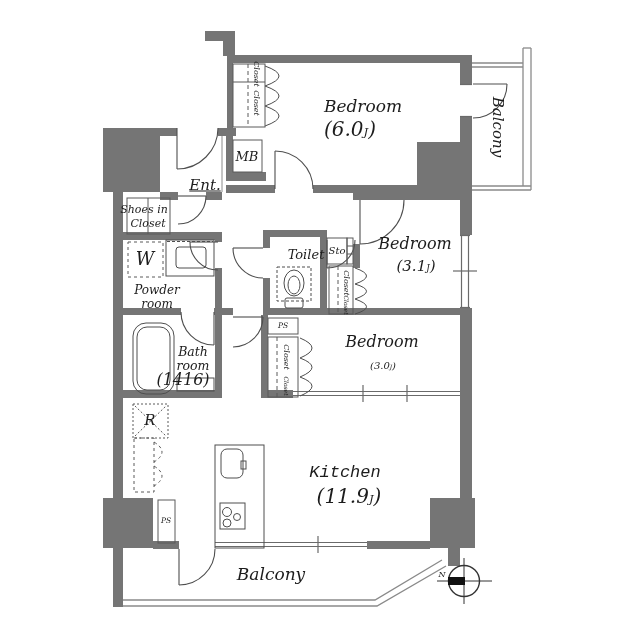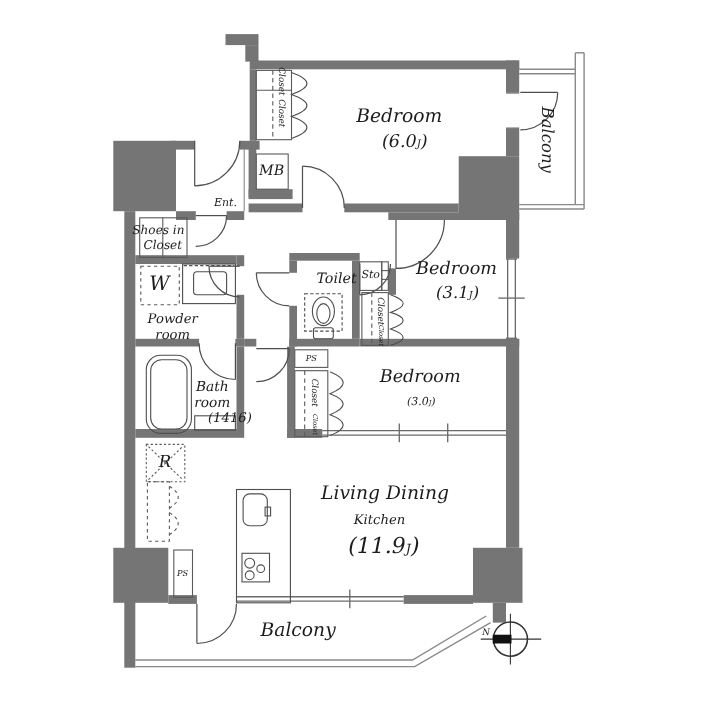--- a/index.html
+++ b/index.html
@@ -223,47 +223,46 @@
 
   <g>
     <line x1="464" y1="558" x2="464" y2="604" stroke="#333" stroke-width="1"></line>
     <line x1="437" y1="581" x2="492" y2="581" stroke="#333" stroke-width="1"></line>
     <circle cx="464" cy="581" r="15.5" stroke="#333" stroke-width="1.4" fill="none"></circle>
     <rect x="448" y="577" width="17" height="8" fill="#111"></rect>
   </g>
 </svg>
 
   <div class="lbl" style="left:363px;top:106px;font-size:17px;">Bedroom</div>
-  <div class="lbl" style="left:368px;top:129px;font-size:16px;"><span>(6.0</span><span class="unit">J</span><span>)</span></div>
+  <div class="lbl" style="left:350px;top:129px;font-size:20px;"><span>(6.0</span><span class="unit">J</span><span>)</span></div>
 
   <div class="lbl" style="left:415px;top:244px;font-size:16px;">Bedroom</div>
   <div class="lbl" style="left:416px;top:266px;font-size:15px;"><span>(3.1</span><span class="unit">J</span><span>)</span></div>
 
   <div class="lbl" style="left:382px;top:342px;font-size:16px;">Bedroom</div>
   <div class="lbl" style="left:383px;top:366px;font-size:10px;"><span>(3.0</span><span class="unit">J</span><span>)</span></div>
 
-  <div class="lbl" style="left:350px;top:449px;font-size:17px;">Living Dining</div>
-  <div class="lbl" style="left:345px;top:472px;font-size:12px;">Kitchen</div>
+  <div class="lbl" style="left:345px;top:472px;font-size:17px;font-family:Liberation Mono, monospace;">Kitchen</div>
   <div class="lbl" style="left:349px;top:496px;font-size:20px;"><span>(11.9</span><span class="unit">J</span><span>)</span></div>
 
   <div class="lbl rot" style="left:497px;top:127px;font-size:15px;">Balcony</div>
   <div class="lbl" style="left:271px;top:574px;font-size:17px;">Balcony</div>
 
-  <div class="lbl" style="left:205px;top:185px;font-size:10px;">Ent.</div>
+  <div class="lbl" style="left:205px;top:185px;font-size:15px;text-decoration:underline;">Ent.</div>
   <div class="lbl" style="left:144px;top:209px;font-size:11px;">Shoes in</div>
   <div class="lbl" style="left:148px;top:223px;font-size:11px;">Closet</div>
 
   <div class="lbl" style="left:157px;top:290px;font-size:12px;font-style:italic;">Powder</div>
   <div class="lbl" style="left:157px;top:304px;font-size:12px;">room</div>
 
   <div class="lbl" style="left:145px;top:259px;font-size:18px;">W</div>
 
   <div class="lbl" style="left:193px;top:352px;font-size:12.5px;">Bath</div>
   <div class="lbl" style="left:193px;top:366px;font-size:12.5px;">room</div>
-  <div class="lbl" style="left:209px;top:380px;font-size:12px;">(1416)</div>
+  <div class="lbl" style="left:183px;top:380px;font-size:16px;">(1416)</div>
 
   <div class="lbl" style="left:306px;top:254px;font-size:13px;">Toilet</div>
   <div class="lbl" style="left:337px;top:251px;font-size:10px;">Sto</div>
   <div class="lbl" style="left:247px;top:156px;font-size:13px;font-style:italic;">MB</div>
   <div class="lbl" style="left:150px;top:420px;font-size:15px;">R</div>
   <div class="lbl" style="left:166px;top:521px;font-size:7.5px;">PS</div>
   <div class="lbl" style="left:283px;top:326px;font-size:7.5px;">PS</div>
 
   <div class="lbl rot" style="left:256px;top:74px;font-size:8px;">Closet</div>
   <div class="lbl rot" style="left:256px;top:103px;font-size:8px;">Closet</div>

